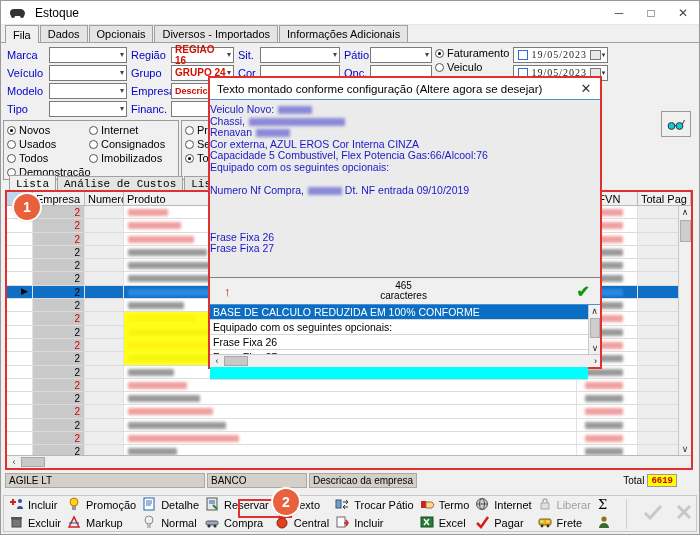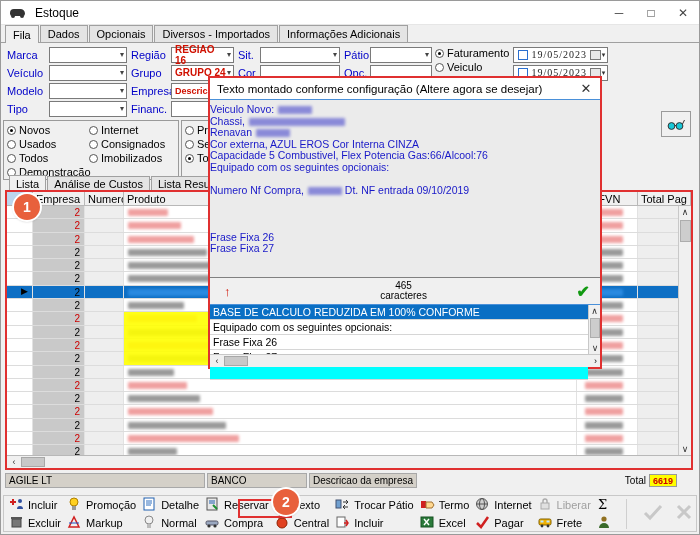--- a/index.html
+++ b/index.html
@@ -93,21 +93,21 @@
   .calglyph { width:11px;height:10px;border:1px solid #777;background:#e8e8e8;}
   .mini-caret { font-size:7px; margin-left:1px; color:#333; }
   .glass-btn {
     width:30px;height:26px;border:1px solid #9a9a9a;background:#f0f0f0;
     display:flex;align-items:center;justify-content:center;
   }
   
   .listtabs { display:flex; align-items:flex-end; margin:2px 0 0 4px; height:16px; }
   .ltab {
     border:1px solid #a0a0a0; border-bottom:none; background:#e4e4e4;
-    padding:0 6px; height:15px; line-height:15px; font-size:11px; margin-right:1px;
+    padding:0 6px; height:15px; line-height:15px; font-size:11px; margin-right:1px;font-family:Liberation Mono, monospace;
   }
   .ltab.active { background:#f0f0f0; height:16px; line-height:16px; }
   
   .gridwrap {
     position:absolute; left:4px; top:189px; right:6px; height:280px;
     border:2px solid #e03030; background:#fff;
   }
   .grid { position:absolute; inset:0; display:flex; flex-direction:column; background:#fff;}
   .ghead { display:flex; height:14px; background:#f0f0f0; border-bottom:1px solid #b8b8b8; }
   .gh {
@@ -138,21 +138,21 @@
     position:absolute; left:4px; right:21px; top:472px; height:15px;
     display:flex; align-items:center; font-size:10px;
   }
   .scell {
     border:1px solid #a8a8a8; background:#d4d0c8; height:15px;
     line-height:13px; padding-left:3px; overflow:hidden; white-space:nowrap;
   }
   .totlabel { margin-left:auto; padding-right:3px; font-size:10px; }
   .totval {
     background:#ffff00; border:1px solid #999; color:#c00; font-weight:bold;
-    font-size:9px; padding:0 3px; height:13px; line-height:12px;
+    font-size:9px; padding:0 3px; height:13px; line-height:12px;font-family:Liberation Mono, monospace;
   }
   
   .toolbar {
     position:absolute; left:2px; right:2px; bottom:2px; height:37px;
     background:#f0f0f0; border:1px solid #c8c8c8; display:flex; align-items:center;
   }
   .tb-grid { display:grid; grid-template-rows:18px 18px; grid-auto-flow:column; padding-left:3px; }
   .tbtn {
     display:flex; align-items:center; height:18px; padding:0 4px 0 2px;
     font-size:11px; color:#000; white-space:nowrap;

